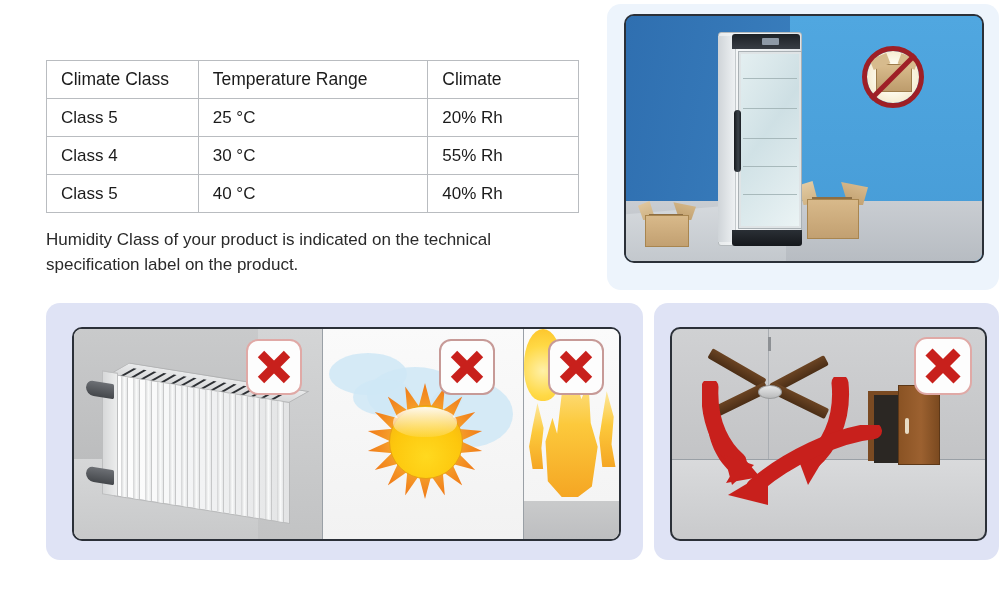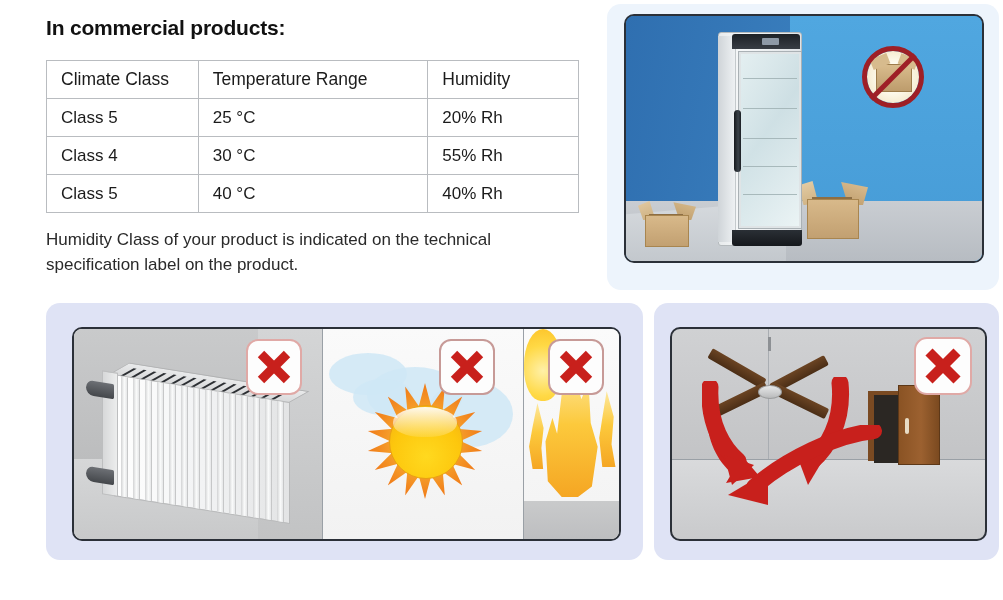--- a/index.html
+++ b/index.html
@@ -186,33 +186,32 @@
   .door-leaf{position:absolute;background:linear-gradient(90deg,#8a5324 0%,#9c6130 55%,#7b4a20 100%);
     border:1px solid #5d3818;}
   .door-handle{position:absolute;width:4px;height:16px;background:#e8dcc5;border-radius:2px;}
   #arrow-in{position:absolute;left:52px;top:96px;width:140px;height:90px;}
 </style>
 </head>
 <body>
 
 <div class="page">
 
-  <div class="heading">In commercial products:</div>
 
   <table class="climate-table">
     <colgroup>
         <col class="c1">
         <col class="c2">
         <col class="c3">
       </colgroup>
     <thead>
       <tr>
         <th>Climate Class</th>
         <th>Temperature Range</th>
-        <th>Humidity</th>
+        <th>Climate</th>
       </tr>
     </thead>
     <tbody>
       <tr>
         <td>Class 5</td>
         <td>25 °C</td>
         <td>20% Rh</td>
       </tr>
       <tr>
         <td>Class 4</td>

